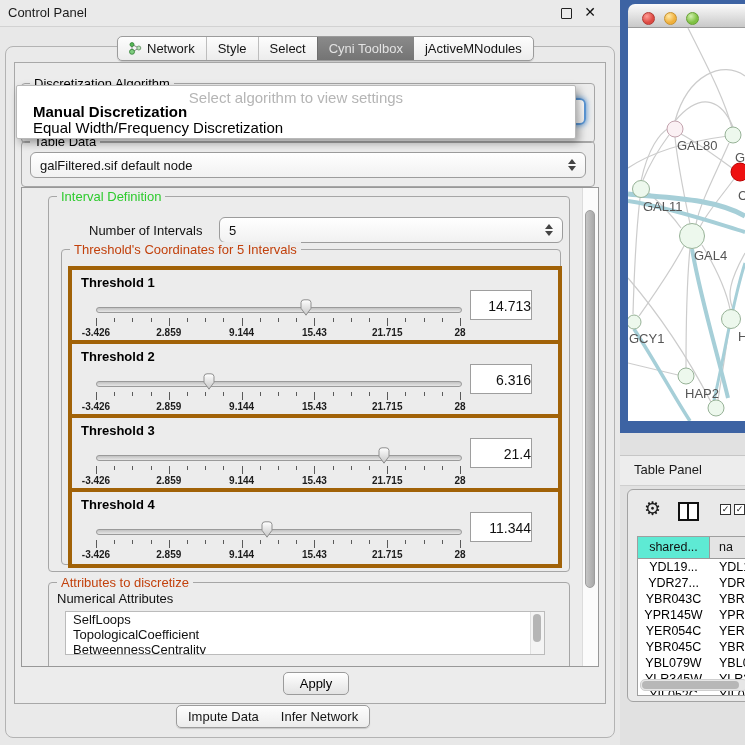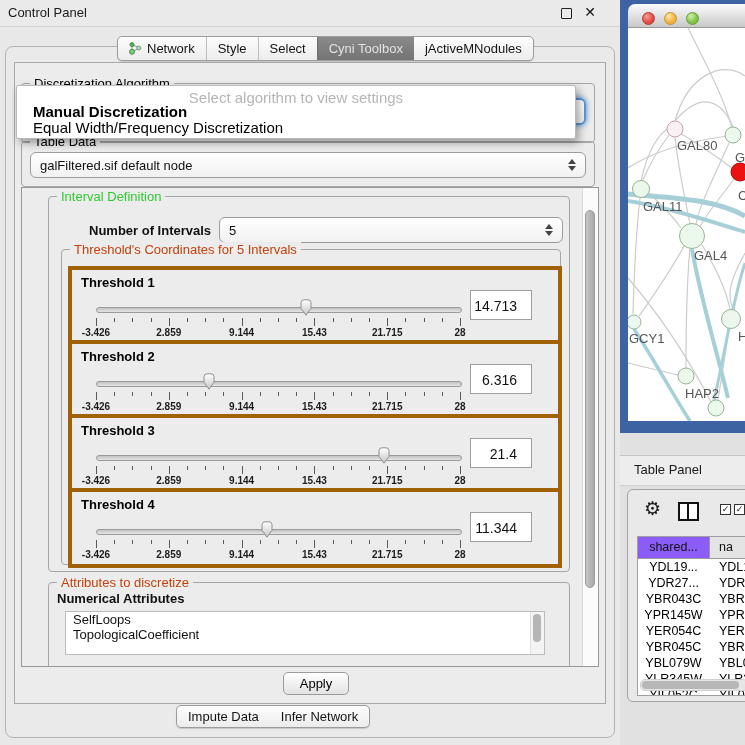--- a/index.html
+++ b/index.html
@@ -48,33 +48,33 @@
   .popup .opt{position:absolute;left:16px;height:16px;line-height:16px;color:#000;}
   .popup .opt.b{font-weight:bold;top:18px;}
   .popup .opt.r{top:34px;}
   
   .scrollpane{position:absolute;left:6px;top:124px;width:578px;height:480px;border:1px solid #989898;
               background:#ececec;overflow:hidden;box-sizing:border-box;}
   .vscroll{position:absolute;right:0;top:0;width:15px;height:478px;background:#fbfbfb;border-left:1px solid #dcdcdc;}
   .vscroll .thumb{position:absolute;left:2px;top:22px;width:10px;height:378px;border-radius:6px;
                   background:linear-gradient(90deg,#c6c6c6,#a9a9a9);border:1px solid #9d9d9d;box-sizing:border-box;}
   .lbl{position:absolute;font-size:13px;}
-  .bold{font-weight:bold;}
+  .bold{font-weight:normal;}
   
   .tpanel{position:absolute;left:6px;width:486px;height:72px;border:4px solid #a16207;background:#ececec;}
   .tlabel{position:absolute;left:9px;top:5px;font-size:13px;font-weight:bold;color:#000;}
   .track{position:absolute;left:24px;top:37px;width:364px;height:4px;border:1px solid #9a9a9a;border-radius:3px;
          background:linear-gradient(#c2c2c2,#e6e6e6);}
   .thumbsvg{position:absolute;top:29px;}
   .tick{position:absolute;width:1px;background:#5a5a5a;top:48px;}
   .tick.major{height:8px;}
   .tick.minor{height:4px;}
   .axislbl{position:absolute;top:57px;font-size:10px;font-weight:bold;color:#1c1c1c;transform:translateX(-50%);white-space:nowrap;}
   .vbox{position:absolute;left:398px;top:20px;width:62px;height:30px;background:#fff;border:1px solid #9e9e9e;
-        font-size:14px;line-height:30px;text-align:right;padding-right:14px;box-sizing:border-box;}
+        font-size:14px;line-height:30px;text-align:right;padding-right:0;box-sizing:border-box;}
   
   .list{position:absolute;background:#fff;border:1px solid #bbb;overflow:hidden;}
   .list .item{font-size:13px;height:15px;line-height:15px;padding-left:7px;white-space:nowrap;}
   .list .lscroll{position:absolute;right:0;top:0;width:13px;height:100%;background:#f4f4f4;border-left:1px solid #e0e0e0;}
   .list .lthumb{position:absolute;left:2px;top:2px;width:8px;height:28px;background:#b5b5b5;border-radius:4px;}
   .apply{position:absolute;left:268px;top:609px;width:66px;height:23px;background:linear-gradient(#ffffff,#e3e3e3);
          border:1px solid #9b9b9b;border-radius:5px;font-size:13px;font-family:inherit;color:#000;}
   
   .right{position:absolute;left:620px;top:0;width:125px;height:745px;background:#e1e1e1;}
   .netwin{position:absolute;left:0;top:0;width:125px;height:433px;background:#3d63a3;}
@@ -89,21 +89,21 @@
             border-top:1px solid #c6c6c6;border-bottom:1px solid #cfcfcf;}
   .tp-title span{position:absolute;left:14px;top:6px;font-size:13px;color:#1a1a1a;}
   .tp-box{position:absolute;left:7px;top:489px;width:120px;height:213px;background:#e9e9e9;
           border:1px solid #a3a3a3;border-radius:6px 0 0 6px;box-sizing:border-box;overflow:hidden;}
   .tb-gear{position:absolute;left:16px;top:9px;font-size:19px;color:#1c1c1c;line-height:20px;}
   .tb-split{position:absolute;left:50px;top:12px;width:17px;height:15px;border:2px solid #111;background:#fff;}
   .tb-split::after{content:"";position:absolute;left:7px;top:0;width:2px;height:15px;background:#111;}
   .tb-check{position:absolute;top:14px;width:9px;height:9px;border:1.5px solid #333;background:#fff;font-size:9px;line-height:9px;text-align:center;color:#111;}
   .tbl{position:absolute;left:9px;top:46px;width:111px;height:158px;background:#fff;border:1px solid #9f9f9f;border-right:none;overflow:hidden;}
   .th-row{display:flex;height:21px;border-bottom:1px solid #9a9a9a;font-size:12.5px;}
-  .th-c1{width:71px;background:#8b5cf6;border-right:1px solid #9a9a9a;text-align:center;line-height:21px;overflow:hidden;white-space:nowrap;}
+  .th-c1{width:71px;background:#5eead4;border-right:1px solid #9a9a9a;text-align:center;line-height:21px;overflow:hidden;white-space:nowrap;}
   .th-c2{flex:1;background:#e4e4e4;line-height:21px;padding-left:9px;overflow:hidden;white-space:nowrap;}
   .trow{display:flex;height:16px;font-size:12.5px;line-height:16px;color:#000;}
   .trow .c1{width:71px;text-align:center;border-right:1px solid transparent;overflow:hidden;white-space:nowrap;}
   .trow .c2{flex:1;padding-left:9px;overflow:hidden;white-space:nowrap;}
   .hscroll{position:absolute;left:2px;bottom:4px;width:106px;height:10px;background:#e6e6e6;border:1px solid #cfcfcf;border-radius:5px;}
   .hscroll .hthumb{position:absolute;left:1px;top:1px;width:97px;height:8px;background:#b7b7b7;border-radius:4px;}
   svg text{font-family:"Liberation Sans","DejaVu Sans",sans-serif;}
 </style>
 </head>
 <body>
@@ -339,20 +339,21 @@
               </div>
           </div>
         </div>
 
         <div class="group" style="left:26px;top:394px;width:520px;height:100px;">
           <span class="gtitle blue">Attributes to discretize</span>
           <span class="lbl bold" style="left:8px;top:8px;">Numerical Attributes</span>
           <div class="list" style="left:16px;top:28px;width:478px;height:42px;" id="attrlist">
             <div class="item">SelfLoops</div>
               <div class="item">TopologicalCoefficient</div>
+              <div class="item">BetweennessCentrality</div>
               <div class="lscroll">
                 <div class="lthumb"></div>
               </div>
           </div>
         </div>
 
         <div class="vscroll">
           <div class="thumb"></div>
         </div>
       </div>

